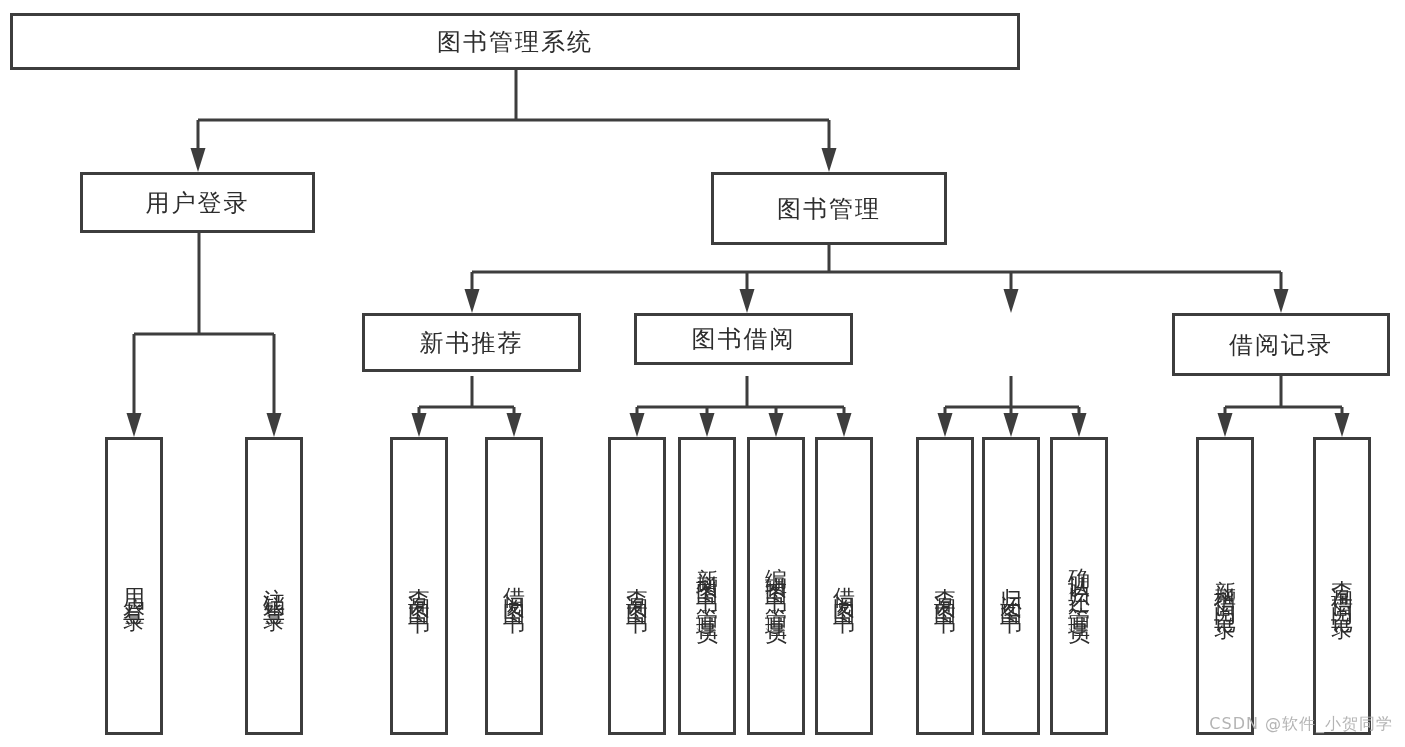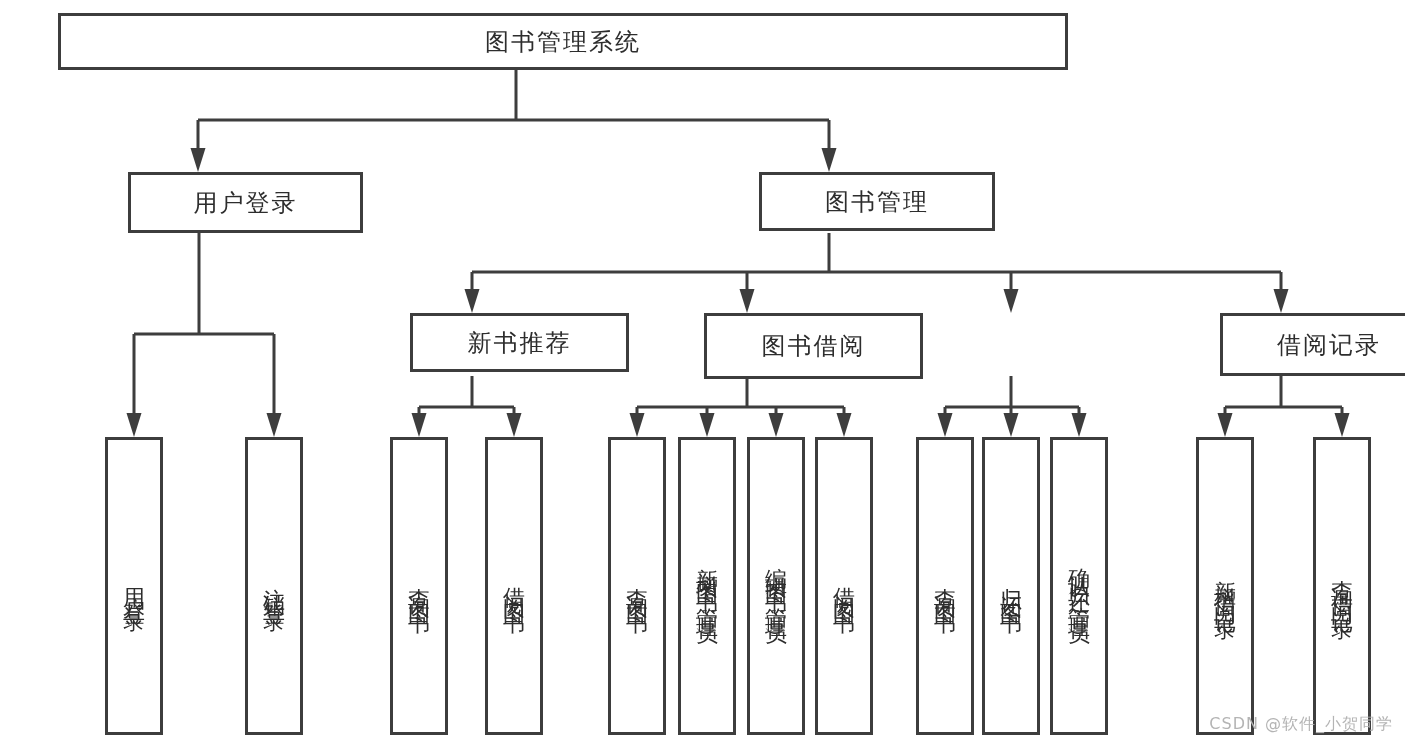--- a/index.html
+++ b/index.html
@@ -14,21 +14,21 @@
     font-family:"DejaVu Sans","Liberation Sans",sans-serif;
   }
   #canvas{position:absolute;inset:0;width:1405px;height:747px;}
   svg.connectors{position:absolute;left:0;top:0;z-index:1;pointer-events:none;}
   .box{
     position:absolute;box-sizing:border-box;z-index:2;
     border:3px solid var(--line);background:var(--bg);
     display:flex;align-items:center;justify-content:center;
     color:var(--text);
   }
-  .h{font-size:24px;letter-spacing:2px;margin-left:48px;}
+  .h{font-size:24px;letter-spacing:2px;}
   .h span{white-space:nowrap;}
   .v{font-size:22px;}
   .v span{
     writing-mode:vertical-rl;text-orientation:mixed;
     letter-spacing:8px;line-height:1;white-space:nowrap;
   }
   .watermark{
     position:absolute;right:12px;top:714px;z-index:3;
     font-size:16px;letter-spacing:1px;color:var(--wm);
   }
@@ -71,28 +71,28 @@
     </g>
   </svg>
 
   <div class="box h" style="left:10px;top:13px;width:1010px;height:57px">
     <span>图书管理系统</span>
   </div>
 
   <div class="box h" style="left:80px;top:172px;width:235px;height:61px">
     <span>用户登录</span>
   </div>
-  <div class="box h" style="left:711px;top:172px;width:236px;height:59px">
+  <div class="box h" style="left:711px;top:172px;width:236px;height:73px">
     <span>图书管理</span>
   </div>
 
   <div class="box h" style="left:362px;top:313px;width:219px;height:59px">
     <span>新书推荐</span>
   </div>
-  <div class="box h" style="left:656px;top:313px;width:219px;height:66px">
+  <div class="box h" style="left:634px;top:313px;width:219px;height:52px">
     <span>图书借阅</span>
   </div>
   <div class="box h" style="left:1172px;top:313px;width:218px;height:63px">
     <span>借阅记录</span>
   </div>
 
   <div class="box v" style="left:105px;top:437px;width:58px;height:298px">
     <span>用户登录</span>
   </div>
   <div class="box v" style="left:245px;top:437px;width:58px;height:298px">

